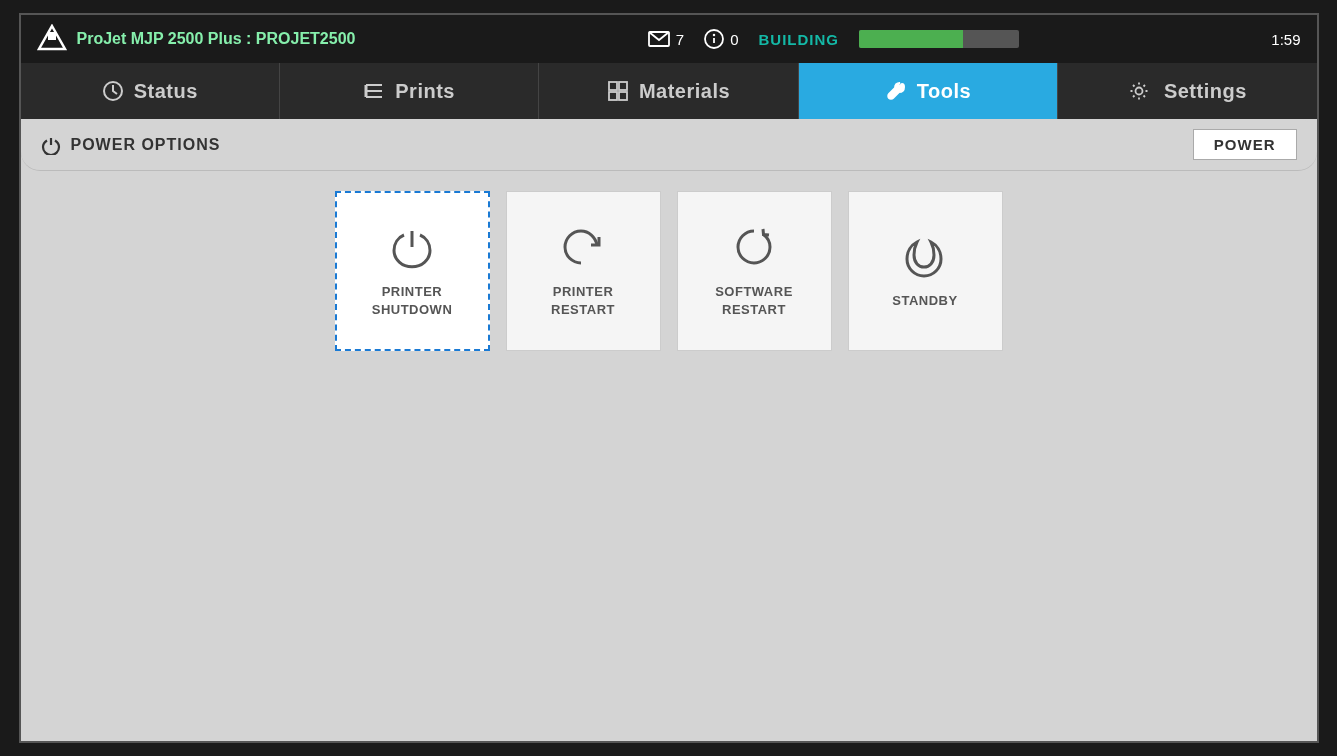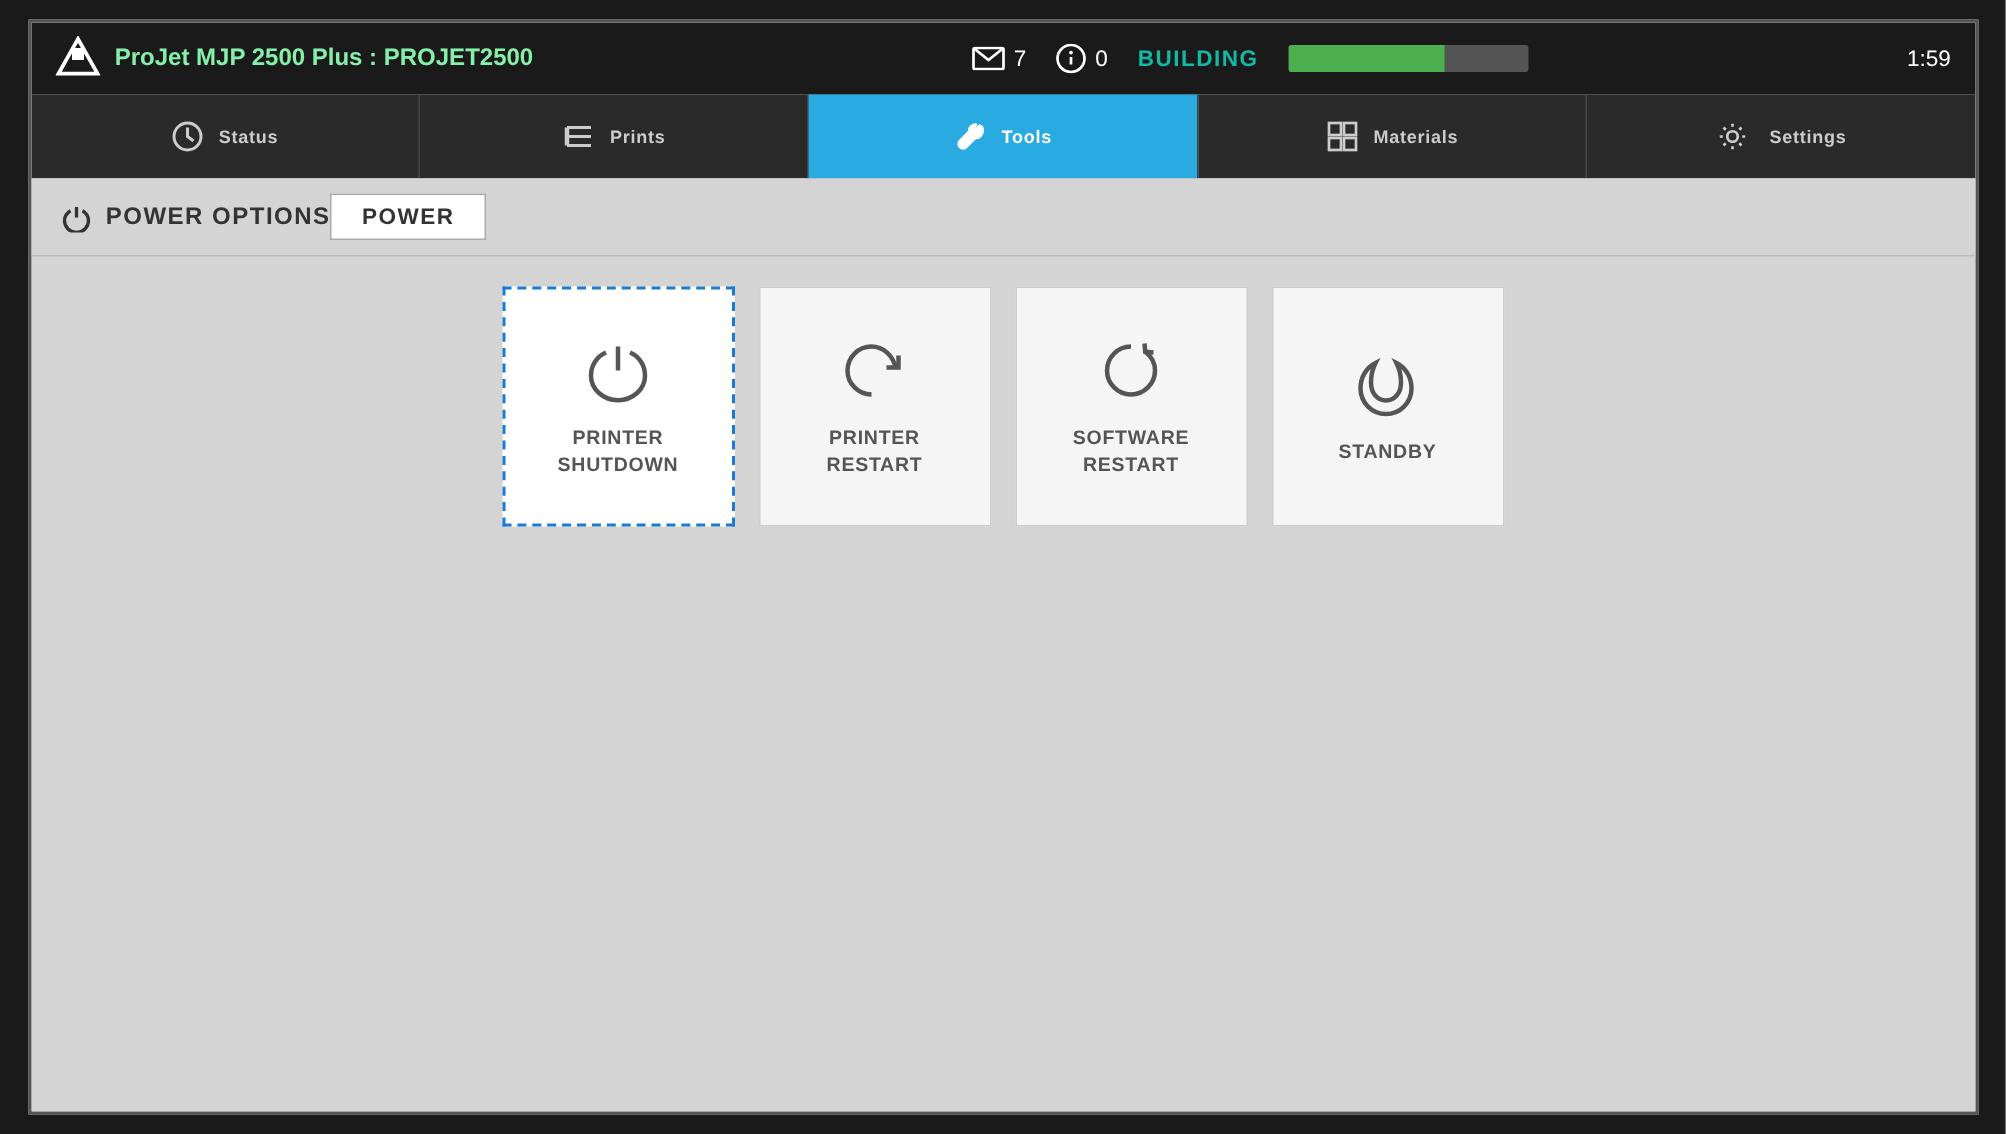--- a/index.html
+++ b/index.html
@@ -102,44 +102,46 @@
       flex-shrink: 0;
     }
     .tab {
       flex: 1;
       display: flex;
       align-items: center;
       justify-content: center;
       gap: 10px;
       cursor: pointer;
       color: #ccc;
-      font-size: 12px;
+      font-size: 20px;
       font-weight: bold;
       letter-spacing: 0.5px;
       border-right: 1px solid #444;
     }
     .tab:last-child { border-right: none; gap: 14px; }
     .tab.active {
       background: #29aae1;
       color: #fff;
     }
     
     .content {
       flex: 1;
       background: #d4d4d4;
       display: flex;
       flex-direction: column;
     }
     
     .section-header {
       display: flex;
       align-items: center;
+      justify-content: space-between;
       padding: 10px 20px;
       border-bottom: 1px solid #bbb;
       background: #d4d4d4;
+      border-radius: 19px;
     }
     .section-title {
       display: flex;
       align-items: center;
       gap: 10px;
       font-size: 16px;
       font-weight: bold;
       color: #333;
       letter-spacing: 1px;
     }
@@ -244,35 +246,35 @@
     </div>
     <div class="tab">
       <svg width="22" height="22" viewBox="0 0 22 22" fill="none" stroke="#ccc" stroke-width="2">
         <line x1="3" y1="5" x2="19" y2="5"></line>
         <line x1="3" y1="11" x2="19" y2="11"></line>
         <line x1="3" y1="17" x2="19" y2="17"></line>
         <line x1="3" y1="5" x2="3" y2="17" stroke-width="3"></line>
       </svg>
       <span>Prints</span>
     </div>
-    <div class="tab active">
-      <svg width="22" height="22" viewBox="0 0 22 22" fill="none" stroke="#fff" stroke-width="2">
-        <path d="M15 3 C12 3 10 5 10 8 L4 14 C3 15 3 17 4 18 C5 19 7 19 8 18 L14 12 C17 12 19 10 19 7 C19 5 18 4 17 4 L15 6 L13 4 Z" fill="#fff"></path>
-      </svg>
-      <span>Tools</span>
-    </div>
     <div class="tab">
       <svg width="22" height="22" viewBox="0 0 22 22" fill="none" stroke="#ccc" stroke-width="1.8">
         <rect x="2" y="2" width="8" height="8"></rect>
         <rect x="12" y="2" width="8" height="8"></rect>
         <rect x="2" y="12" width="8" height="8"></rect>
         <rect x="12" y="12" width="8" height="8"></rect>
       </svg>
       <span>Materials</span>
     </div>
+    <div class="tab active">
+      <svg width="22" height="22" viewBox="0 0 22 22" fill="none" stroke="#fff" stroke-width="2">
+        <path d="M15 3 C12 3 10 5 10 8 L4 14 C3 15 3 17 4 18 C5 19 7 19 8 18 L14 12 C17 12 19 10 19 7 C19 5 18 4 17 4 L15 6 L13 4 Z" fill="#fff"></path>
+      </svg>
+      <span>Tools</span>
+    </div>
     <div class="tab">
       <svg width="22" height="22" viewBox="0 0 22 22" fill="none" stroke="#ccc" stroke-width="1.8">
         <circle cx="11" cy="11" r="3.5"></circle>
         <path d="M11 2.5 L11 4.5 M11 17.5 L11 19.5 M2.5 11 L4.5 11 M17.5 11 L19.5 11 M5 5 L6.5 6.5 M15.5 15.5 L17 17 M17 5 L15.5 6.5 M6.5 15.5 L5 17"></path>
       </svg>
       <span>Settings</span>
     </div>
   </div>
 
   <div class="content">

